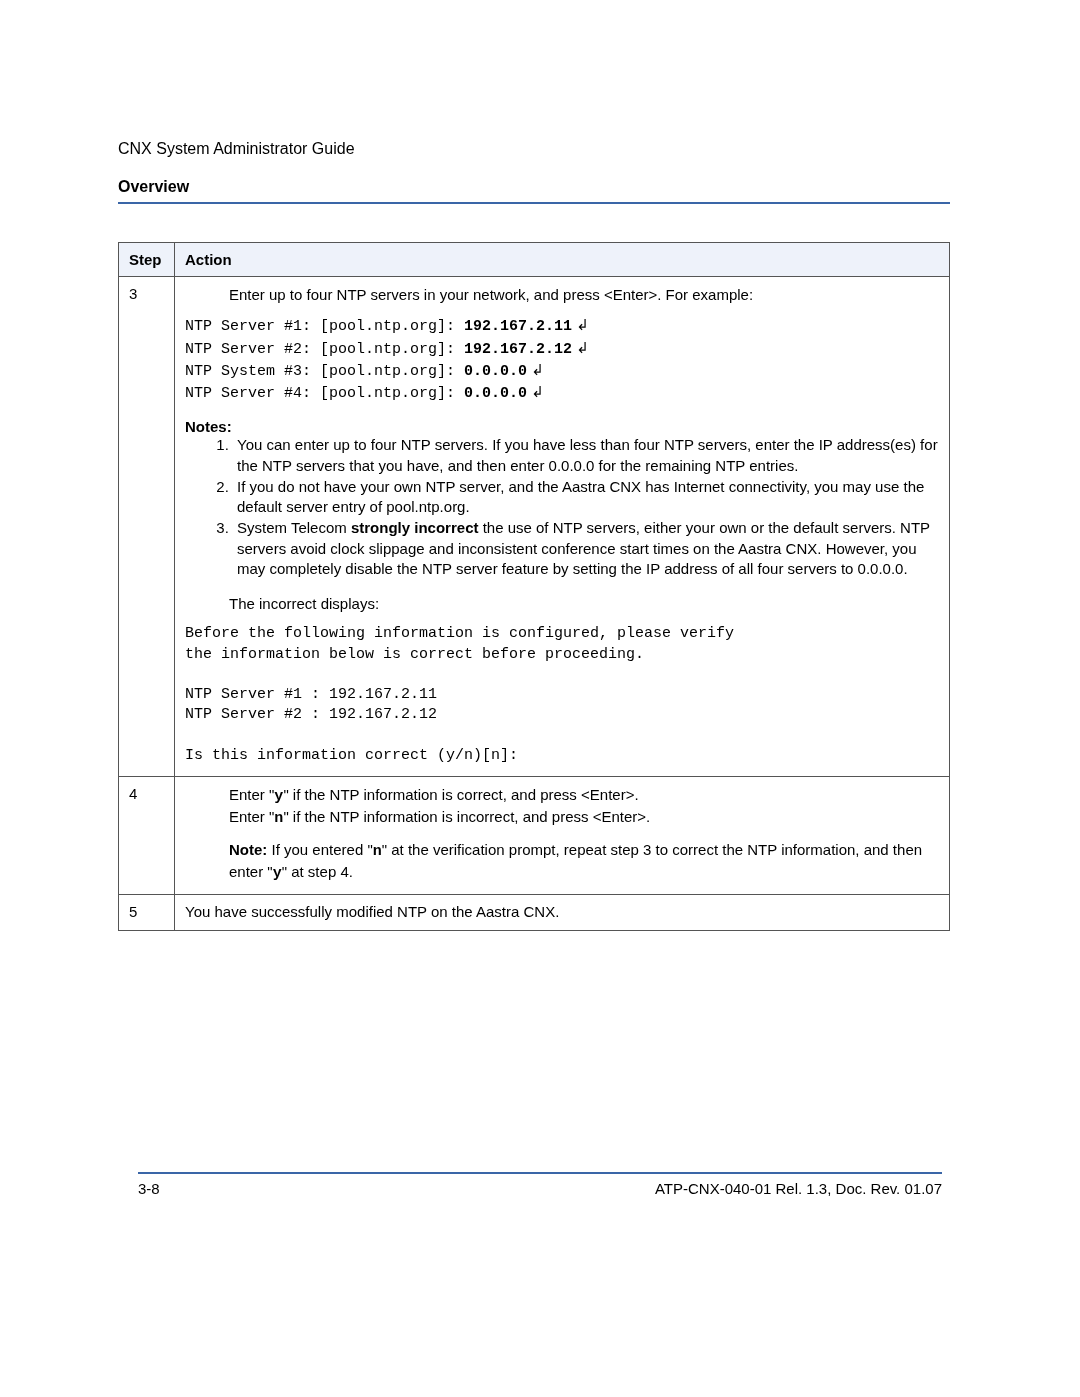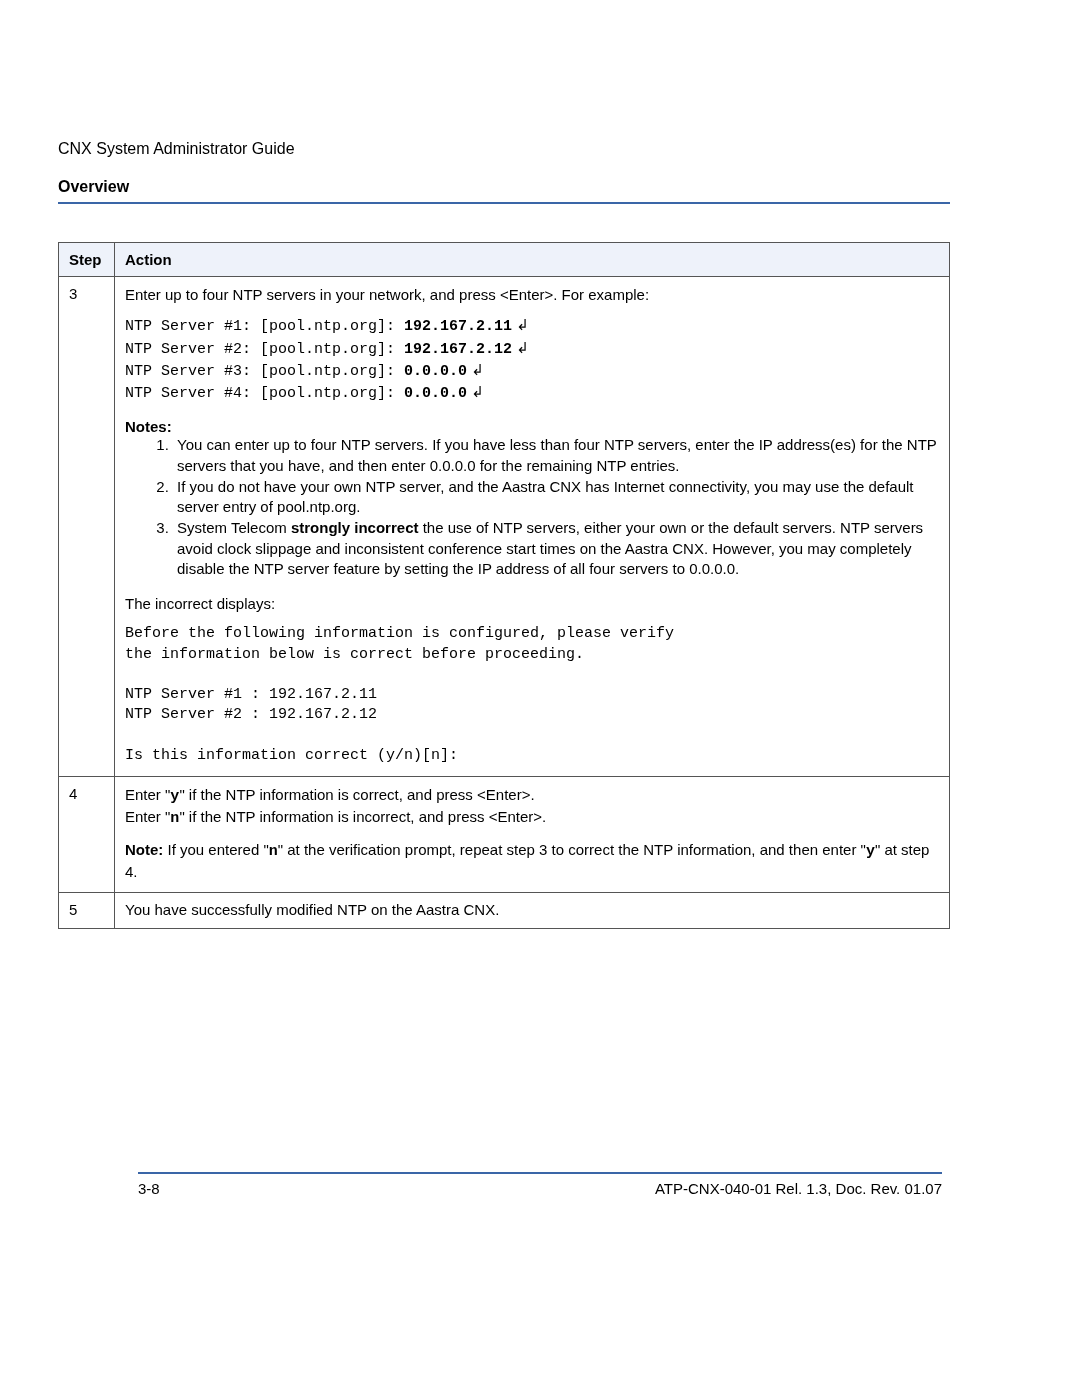--- a/index.html
+++ b/index.html
@@ -1,27 +1,27 @@
 <!DOCTYPE html>
 <html><head>
 <meta charset="utf-8">
 <style>
   * { box-sizing: border-box; margin: 0; padding: 0; }
   html, body { width: 1080px; height: 1397px; background: #fff; font-family: Arial, Helvetica, sans-serif; color: #000; }
-  .page { padding: 140px 130px 0 58px; }
+  .page { padding: 140px 130px 0 118px; }
   .doc-title { font-size: 16px; font-weight: normal; margin-bottom: 4px; }
   .section-title { font-size: 16px; font-weight: bold; margin-bottom: 6px; margin-top: 20px; }
   .hr-blue { border: 0; border-top: 2px solid #3a66a7; margin-top: 6px; margin-bottom: 38px; }
   table.steps { width: 100%; border-collapse: collapse; font-size: 15px; }
   table.steps th, table.steps td { border: 1px solid #555; vertical-align: top; }
   table.steps th { background: #eef2fa; font-weight: bold; text-align: left; padding: 8px 10px; font-size: 15px; }
   table.steps td { padding: 8px 10px 10px 10px; }
   .step-col { width: 56px; margin-left: 6px; }
   .mono { font-family: "Courier New", Courier, monospace; font-size: 15px; line-height: 1.35; white-space: pre; }
-  .para { font-size: 15px; line-height: 1.35; margin-bottom: 10px; }
+  .para { font-size: 15px; line-height: 1.35; margin-bottom: 10px; margin-left: 44px; }
   .notes-label { font-weight: bold; font-size: 15px; }
   ol.notes-list { list-style: decimal; padding-left: 48px; font-size: 15px; line-height: 1.35; }
   ol.notes-list li { margin-bottom: 1px; padding-left: 4px; }
   .strong { font-weight: bold; }
   .spacer { height: 14px; }
   .footer { position: absolute; left: 0; right: 8px; top: 1172px; padding: 0 130px 0 138px; }
   .hr-footer { border: 0; border-top: 2px solid #3a66a7; margin-bottom: 6px; }
   .footer-row { display: flex; justify-content: space-between; font-size: 15px; }
   .enter-arrow { font-family: Arial, sans-serif; }
 </style>
@@ -42,21 +42,21 @@
     </thead>
     <tbody>
 
       <tr>
         <td>3</td>
         <td>
           <div class="para">Enter up to four NTP servers in your network, and press &lt;Enter&gt;. For example:</div>
 
           <div class="mono"><span>NTP Server #1: [pool.ntp.org]: </span><span class="strong">192.167.2.11</span><span class="enter-arrow"> ↲</span>
 <span>NTP Server #2: [pool.ntp.org]: </span><span class="strong">192.167.2.12</span><span class="enter-arrow"> ↲</span>
-<span>NTP Server #3: [pool.ntp.org]: </span><span class="strong">0.0.0.0</span><span class="enter-arrow"> ↲</span>
+<span>NTP System #3: [pool.ntp.org]: </span><span class="strong">0.0.0.0</span><span class="enter-arrow"> ↲</span>
 <span>NTP Server #4: [pool.ntp.org]: </span><span class="strong">0.0.0.0</span><span class="enter-arrow"> ↲</span></div>
 
           <div class="spacer"></div>
           <div class="notes-label">Notes:</div>
           <ol class="notes-list">
             <li>You can enter up to four NTP servers. If you have less than four NTP servers, enter the IP address(es) for the NTP servers that you have, and then enter 0.0.0.0 for the remaining NTP entries.</li>
             <li>If you do not have your own NTP server, and the Aastra CNX has Internet connectivity, you may use the default server entry of pool.ntp.org.</li>
             <li><span>System Telecom </span><span class="strong">strongly incorrect</span><span> the use of NTP servers, either your own or the default servers.  NTP servers avoid clock slippage and inconsistent conference start times on the Aastra CNX. However, you may completely disable the NTP server feature by setting the IP address of all four servers to 0.0.0.0.</span></li>
           </ol>
 

